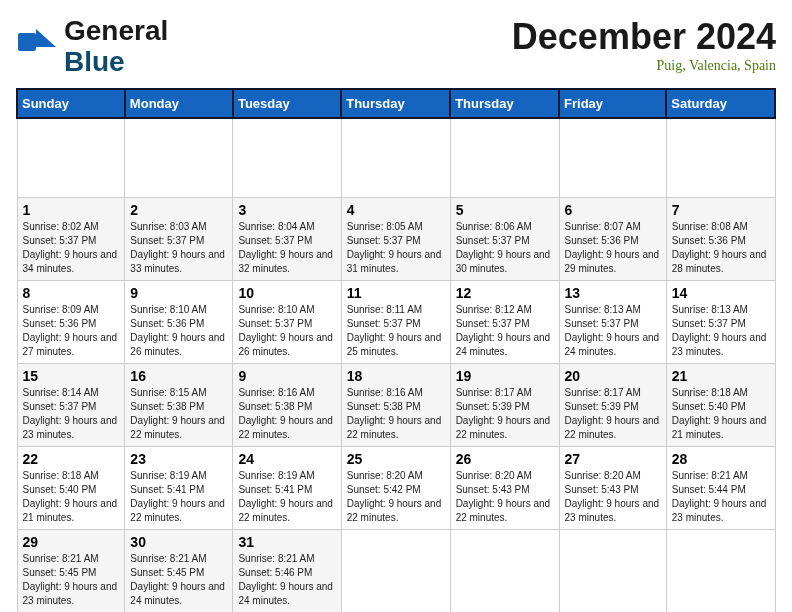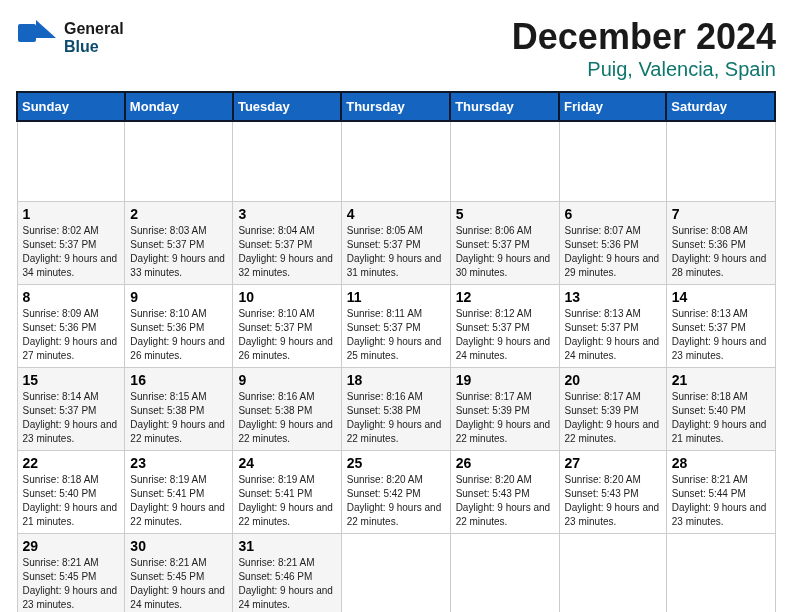--- a/index.html
+++ b/index.html
@@ -23,22 +23,23 @@
     }
     .title-area {
       text-align: right;
     }
     .month-title {
       font-size: 36px;
       font-weight: bold;
       color: #1a1a1a;
     }
     .location {
-      font-size: 20px;
-      color: #0f766e;
+      font-size: 14px;
+      color: #4d7c0f;
+      font-family: Liberation Serif, serif;
     }
     table {
       width: 100%;
       border-collapse: collapse;
       font-size: 11px;
     }
     thead tr th {
       background: #1565c0;
       color: white;
       padding: 6px 4px;
@@ -75,21 +76,21 @@
 <body>
 
 <div class="header">
   <div class="logo">
     <div style="display:flex;align-items:center;gap:4px;">
       <svg width="44" height="44" viewBox="0 0 44 44">
         <rect x="2" y="8" width="18" height="18" rx="2" fill="#1565c0"></rect>
         <polygon points="20,4 40,22 20,22" fill="#1565c0"></polygon>
       </svg>
       <div>
-        <div style="font-size:16px;font-weight:bold;line-height:1.1;">
+        <div style="font-size:28px;font-weight:bold;line-height:1.1;">
           <span style="color:#1a1a1a">General</span><br>
           <span style="color:#0c4a6e">Blue</span>
         </div>
       </div>
     </div>
   </div>
   <div class="title-area">
     <div class="month-title">December 2024</div>
     <div class="location">Puig, Valencia, Spain</div>
   </div>

